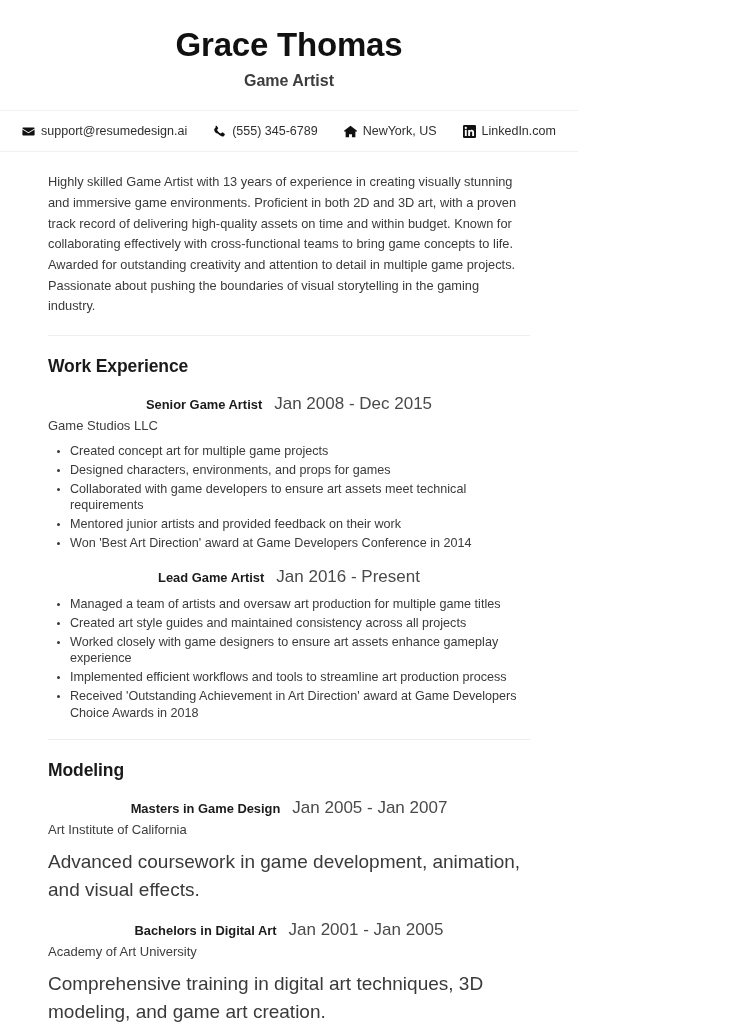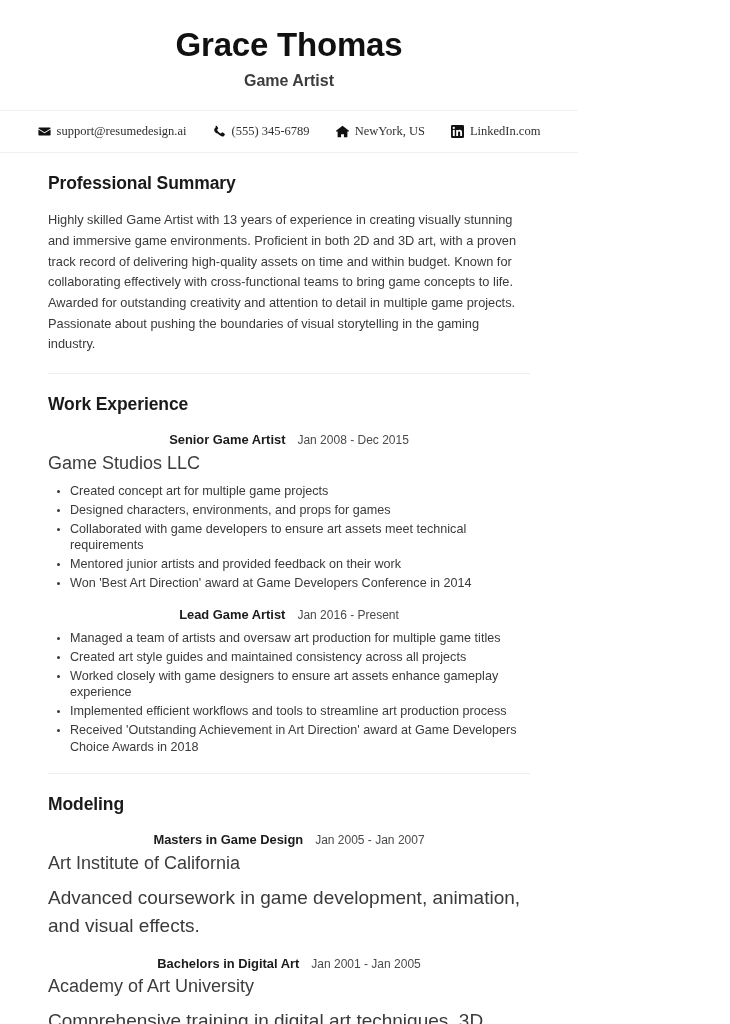--- a/index.html
+++ b/index.html
@@ -48,21 +48,20 @@
 
   
   .contact-bar {
     display: flex;
     justify-content: center;
     align-items: center;
     gap: 26px;
     padding: 13px 0 13px 0;
     font-size: 12.5px;
     color: #2f2f2f;
-    font-family: Liberation Serif, serif;
   }
   .contact-item {
     display: flex;
     align-items: center;
     gap: 6px;
     white-space: nowrap;
   }
   .contact-item .ico {
     display: inline-flex;
     align-items: center;
@@ -110,28 +109,28 @@
     align-items: baseline;
     gap: 12px;
   }
   .entry-role {
     font-size: 12.9px;
     font-weight: 700;
     color: #1b1b1b;
     line-height: 1.35;
   }
   .entry-date {
-    font-size: 12px;
+    font-size: 17px;
     color: #4a4a4a;
     white-space: nowrap;
     flex: 0 0 auto;
     line-height: 1.35;
   }
   .entry-org {
-    font-size: 18px;
+    font-size: 13px;
     color: #3d3d3d;
     line-height: 1.45;
     margin-top: 1px;
   }
 
   .bullets {
     list-style: none;
     margin-top: 7px;
   }
   .bullets li {
@@ -242,21 +241,20 @@
       <span>LinkedIn.com</span>
     </div>
 
   </div>
 
   <div class="rule-full"></div>
 
   <div class="body-wrap">
 
     <div class="section">
-      <div class="section-title">Professional Summary</div>
       <div class="summary-text">Highly skilled Game Artist with 13 years of experience in creating visually stunning and immersive game environments. Proficient in both 2D and 3D art, with a proven track record of delivering high-quality assets on time and within budget. Known for collaborating effectively with cross-functional teams to bring game concepts to life. Awarded for outstanding creativity and attention to detail in multiple game projects. Passionate about pushing the boundaries of visual storytelling in the gaming industry.</div>
       <div class="section-divider"></div>
     </div>
 
     <div class="section">
       <div class="section-title">Work Experience</div>
 
       <div class="entry">
         <div class="entry-head">
           <div class="entry-role">Senior Game Artist</div>

